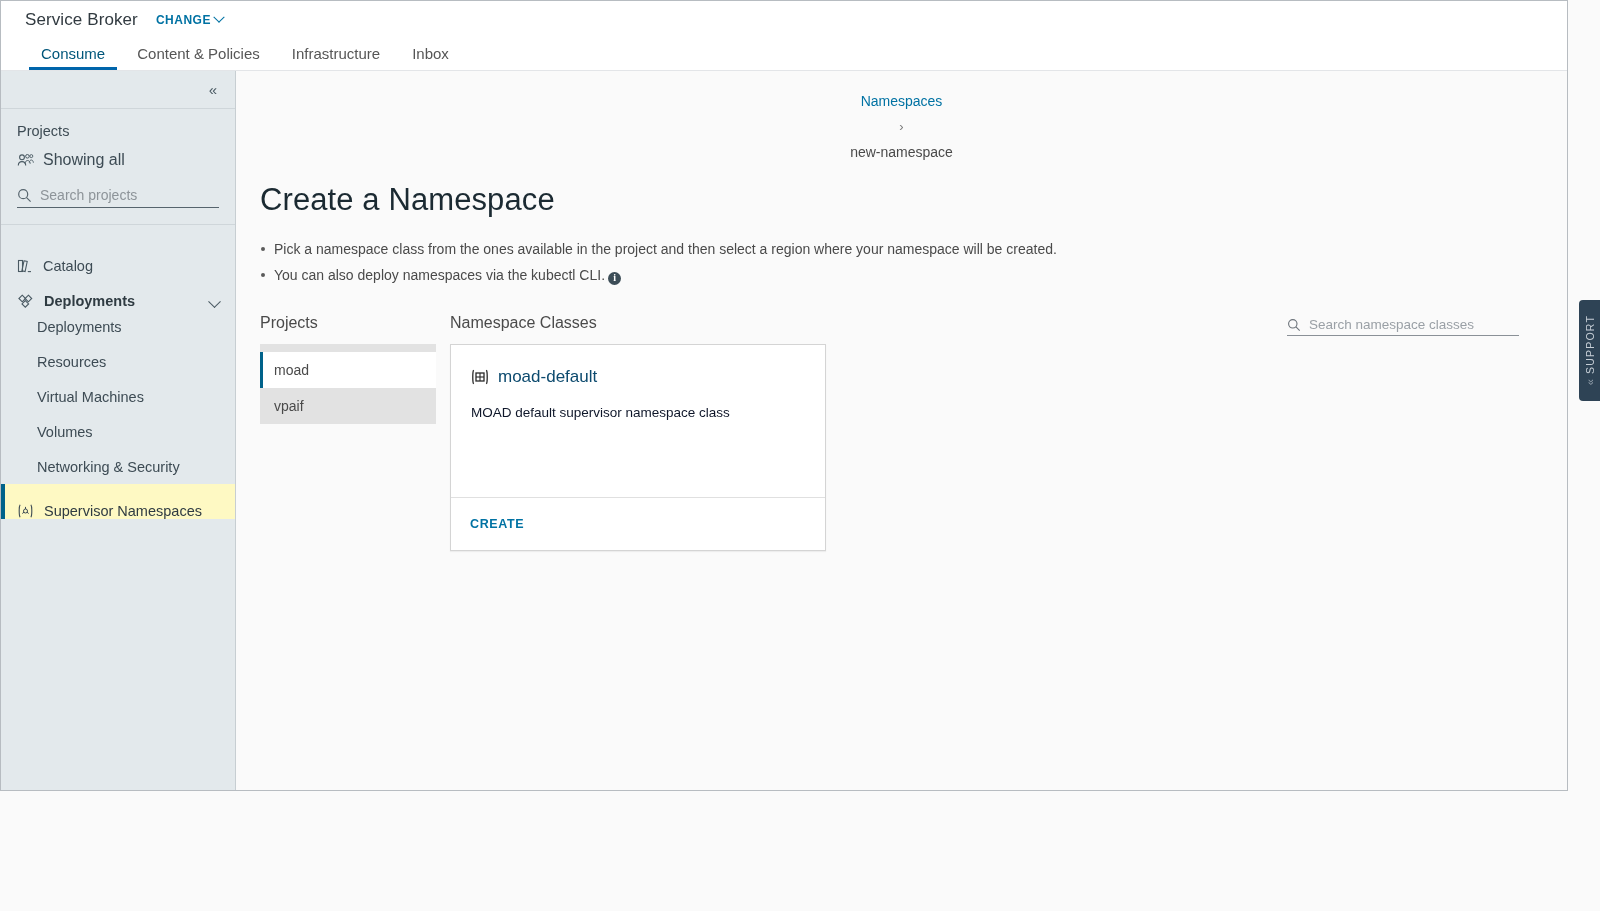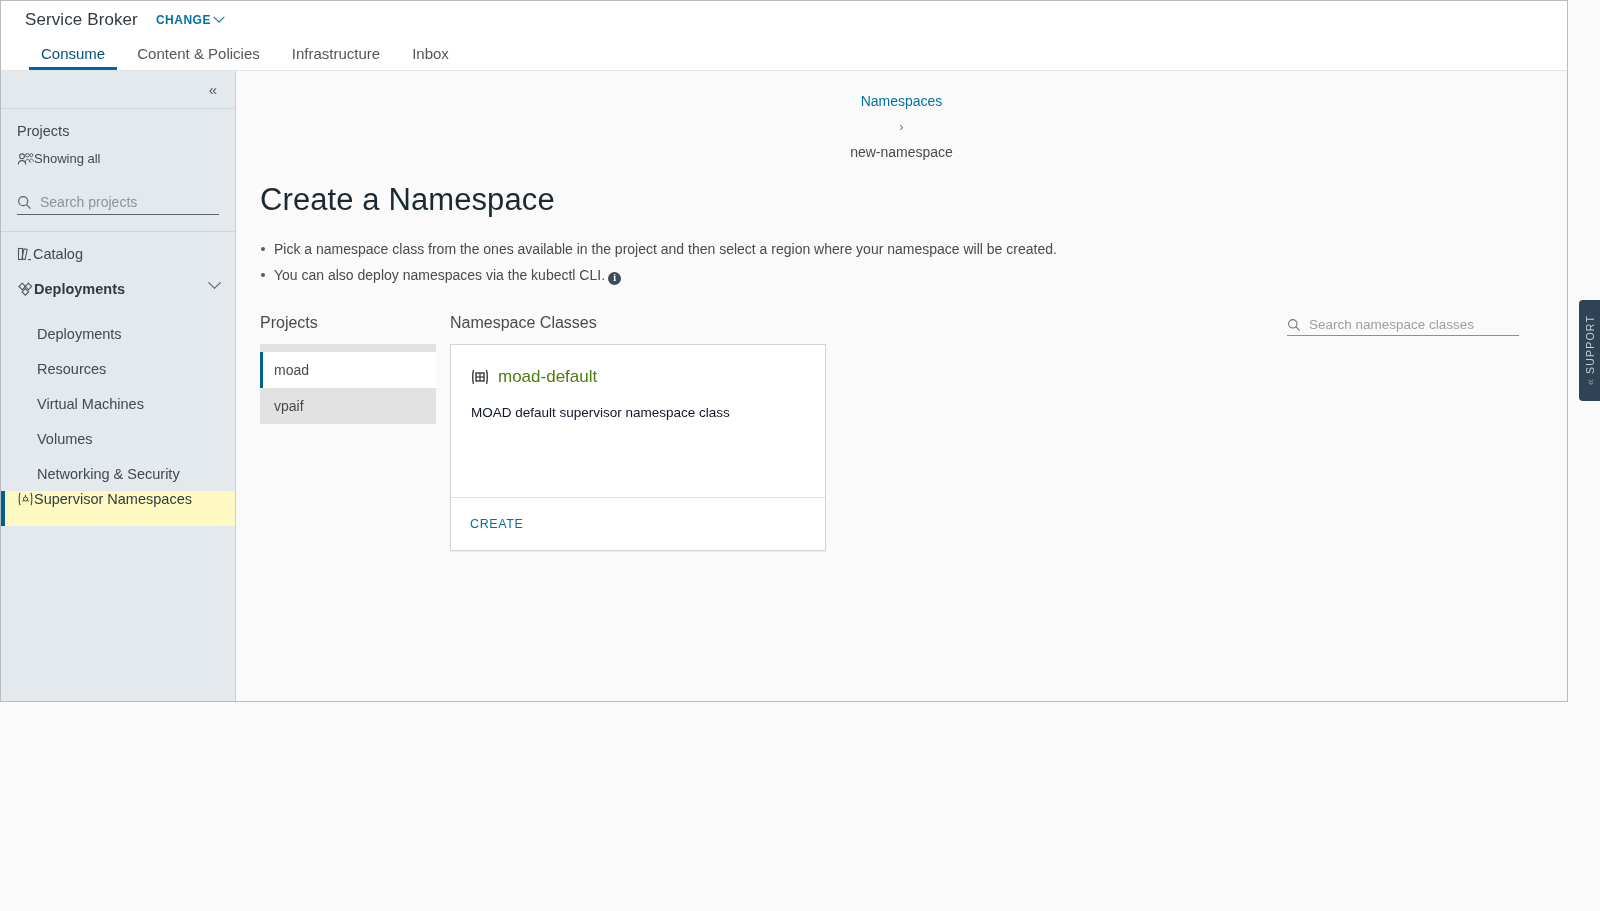--- a/index.html
+++ b/index.html
@@ -8,21 +8,21 @@
     font-family: "Liberation Sans", sans-serif;
     background: #fafafa;
     overflow: hidden;
   }
   body { position: relative; }
 
   
   .app-frame {
     position: absolute;
     left: 0; top: 0;
-    width: 1568px; height: 702px;
+    width: 1568px; height: 791px;
     border: 1px solid #b7bcc1;
     background: #ffffff;
     overflow: hidden;
   }
 
   
   .header {
     height: 70px;
     background: #ffffff;
     border-bottom: 1px solid #e3e5e8;
@@ -118,24 +118,25 @@
     border-bottom: 1px solid #cfd6da;
   }
   .sb-label {
     font-size: 14.5px;
     color: #3d4b54;
     margin-bottom: 12px;
   }
   .showing-all {
     display: flex;
     align-items: center;
-    font-size: 13px;
+    gap: 9px;
+    font-size: 16px;
     color: #3d4b54;
     cursor: pointer;
-    margin-bottom: 28px;
+    margin-bottom: 18px;
   }
   .search-projects {
     display: flex;
     align-items: center;
     gap: 8px;
     border-bottom: 1px solid #56646d;
     padding-bottom: 4px;
   }
   .search-projects input {
     border: none;
@@ -144,21 +145,22 @@
     font-size: 14px;
     color: #3d4b54;
     width: 100%;
     font-family: "Liberation Sans", sans-serif;
   }
   .search-projects input::placeholder { color: #8d9499; }
 
   .nav-list { padding-top: 14px; }
   .nav-item {
     display: flex;
-    align-items: flex-start;
+    align-items: flex-end;
+    gap: 10px;
     height: 35px;
     padding: 0 16px;
     font-size: 14.5px;
     color: #3d4b54;
     cursor: pointer;
     position: relative;
   }
   .nav-item.bold { font-weight: bold; color: #2f3b42; }
   .nav-item .chev-down {
     margin-left: auto;
@@ -321,21 +323,21 @@
   }
   .card-body {
     height: 152px;
     padding: 22px 20px 0 20px;
   }
   .card-title {
     display: flex;
     align-items: center;
     gap: 9px;
     font-size: 17px;
-    color: #4d7c0f;
+    color: #0c4a6e;
     margin-bottom: 18px;
   }
   .ns-icon {
     display: inline-block;
     width: 18px; height: 18px;
     position: relative;
     flex: 0 0 18px;
   }
   .card-desc {
     font-size: 13.5px;
@@ -343,21 +345,21 @@
   }
   .card-footer {
     border-top: 1px solid #e0e0e0;
     height: 53px;
     display: flex;
     align-items: center;
     padding-left: 19px;
   }
   .create-btn {
     font-size: 12.5px;
-    font-weight: normal;
+    font-weight: bold;
     letter-spacing: .6px;
     color: #0072a3;
     cursor: pointer;
     background: none;
     border: none;
     font-family: "Liberation Sans", sans-serif;
   }
 
   
   .footer-bar {

